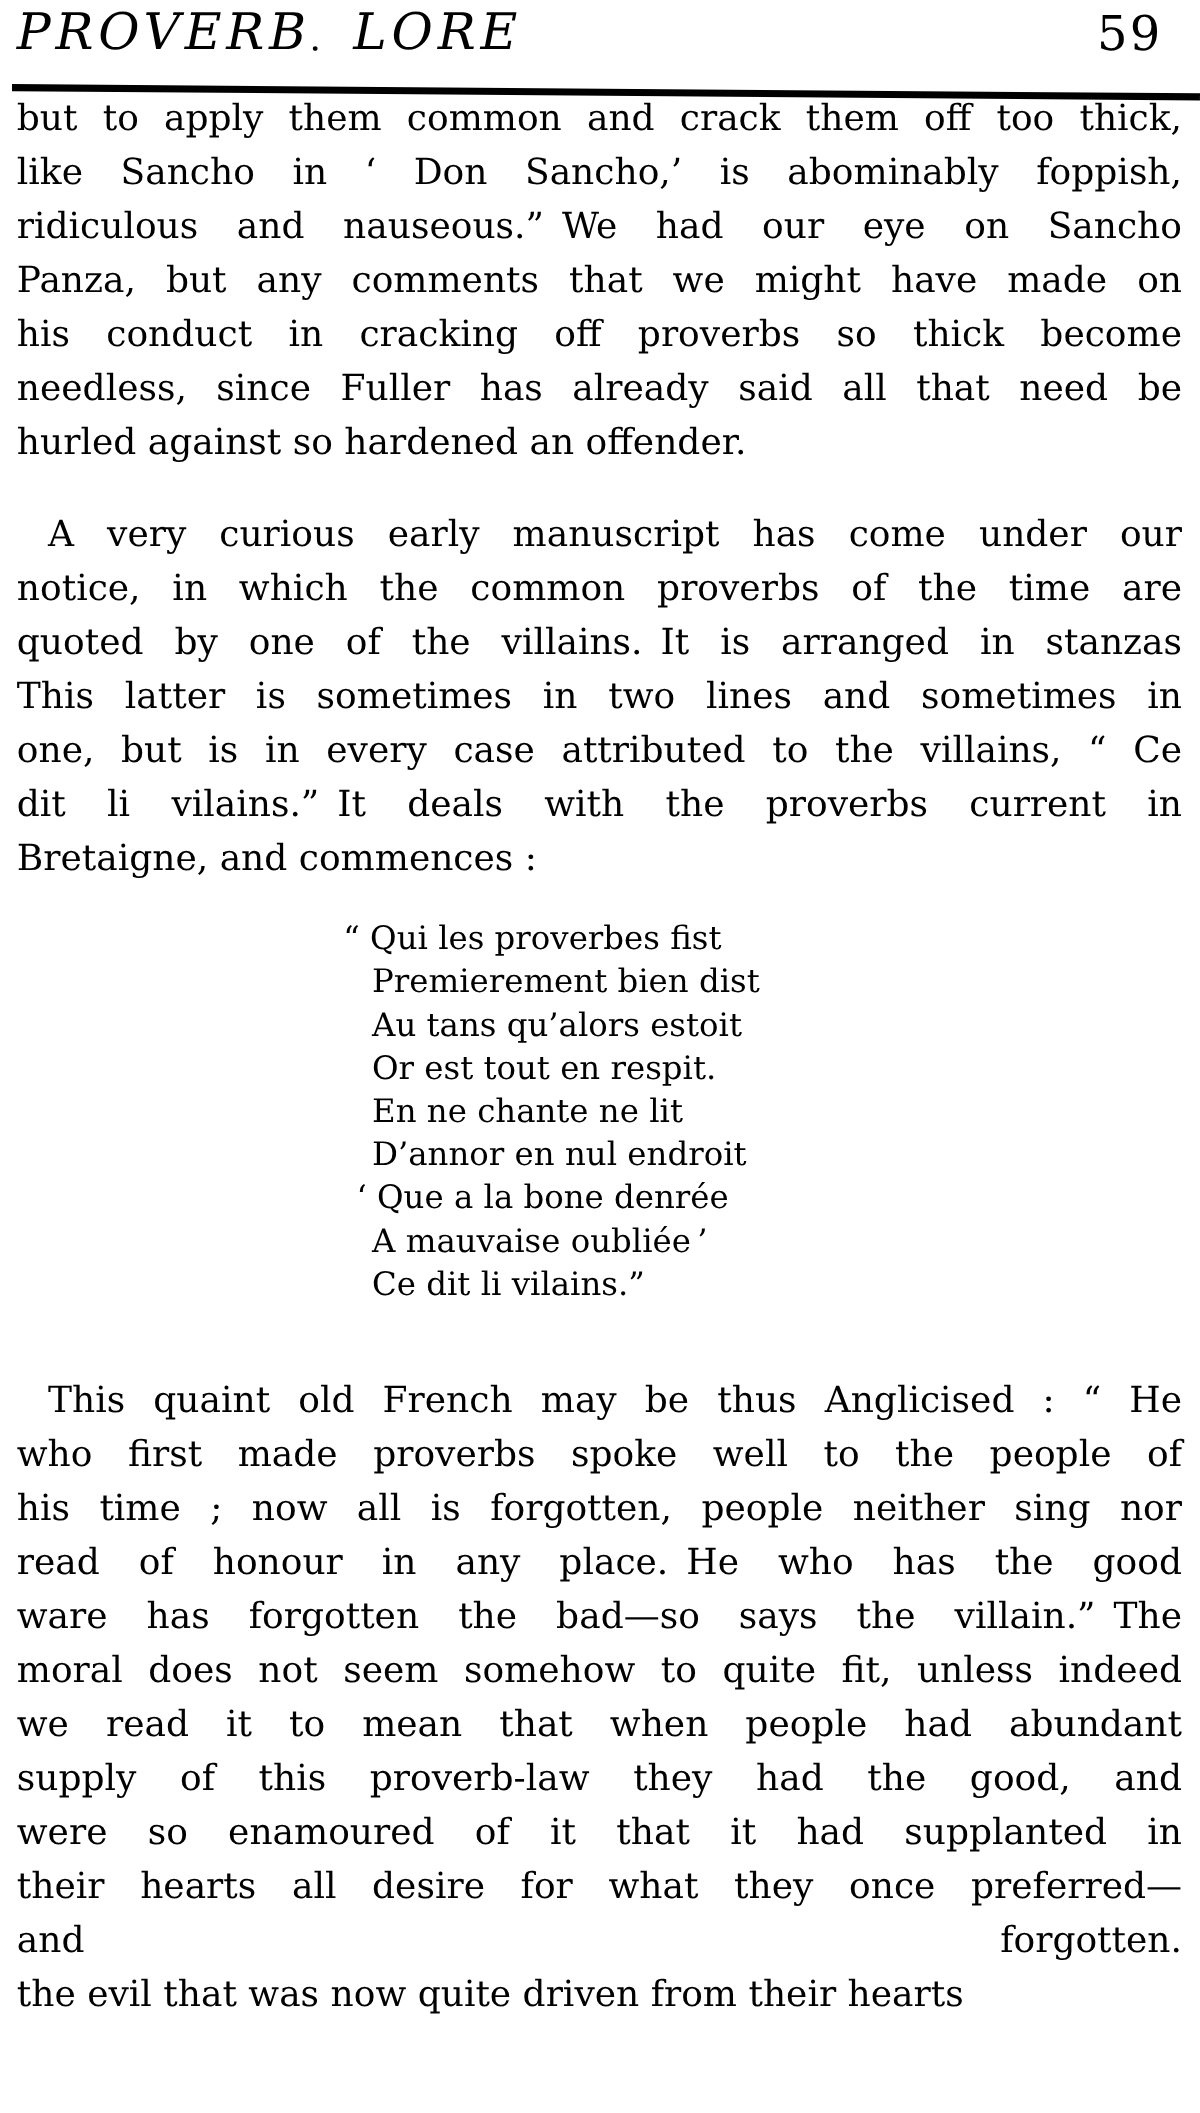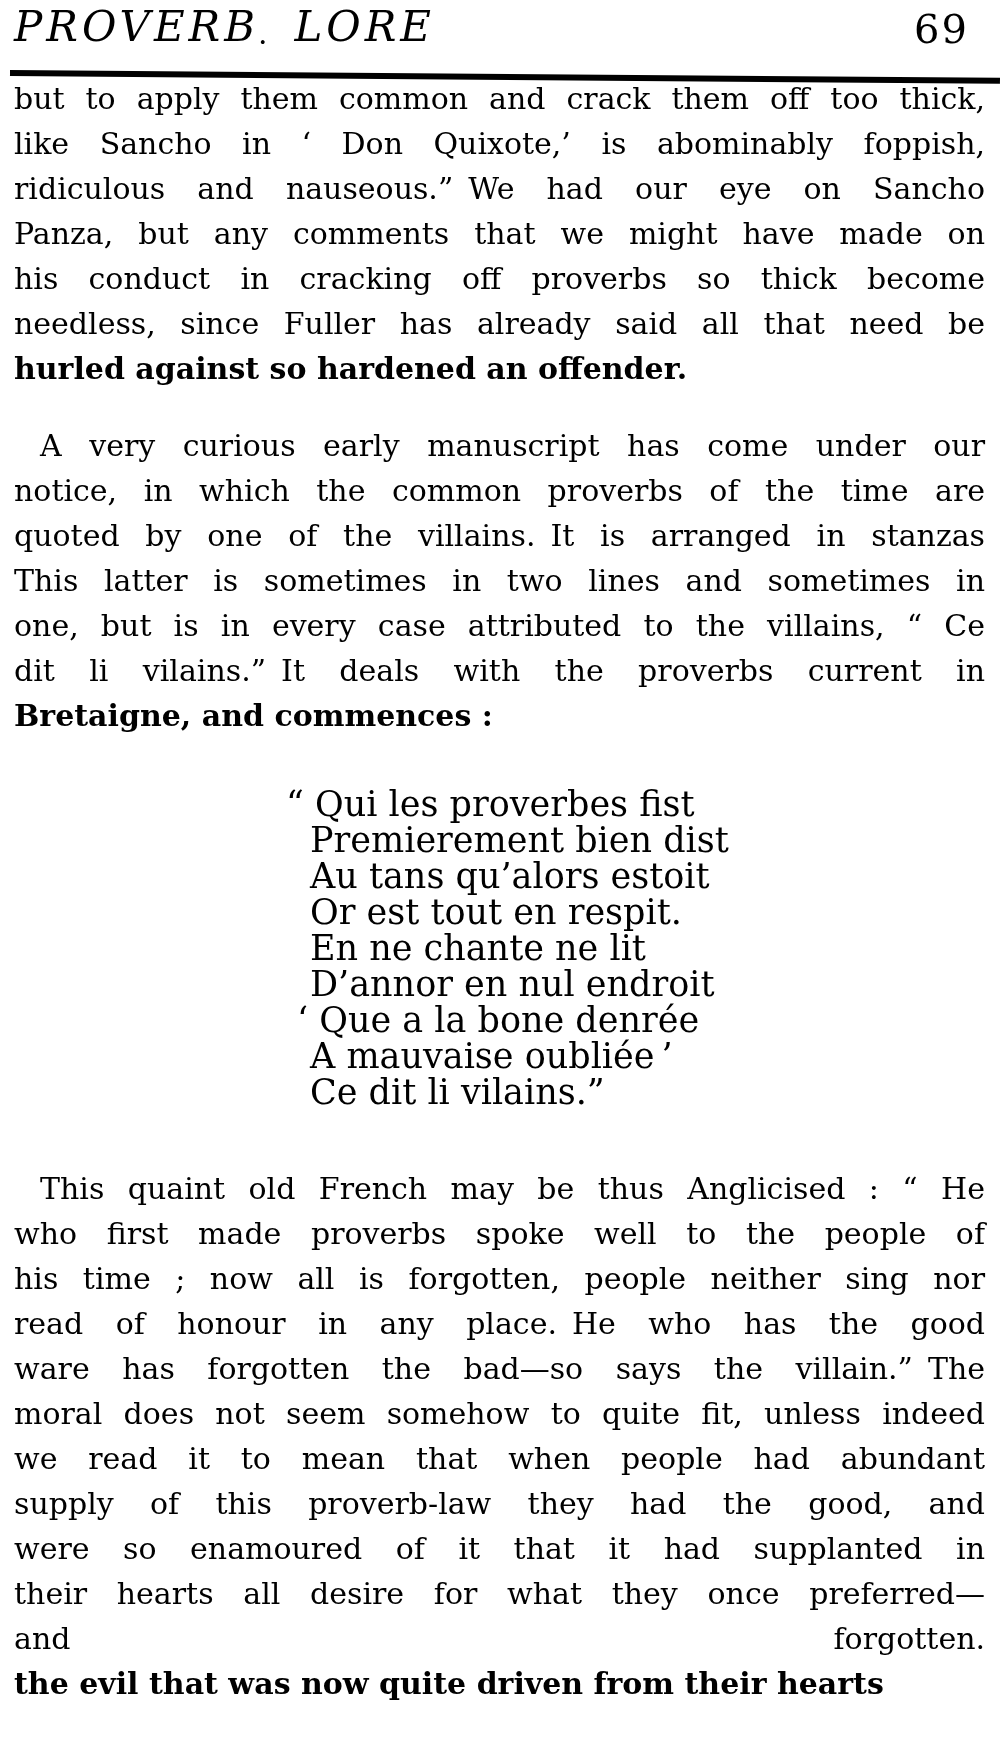--- a/index.html
+++ b/index.html
@@ -50,51 +50,51 @@
     transform-origin: left center;
   }
   
   .para {
     margin-top: 0;
     font-size: 30px;
     line-height: 45px;
   }
   .para:first-of-type { margin-top: 15px; }
   .para .line { text-align: justify; text-align-last: justify; white-space: nowrap; }
-  .para .line:last-child { text-align: left; text-align-last: left; font-weight: bold; }
+  .para .line:last-child { text-align: left; text-align-last: left; }
   .para.indent .line:first-child { text-indent: 26px; margin-top: 32px; }
   
   .verse {
-    margin-top: 48px;
+    margin-top: 27px;
     margin-left: 296px;
-    font-size: 35px;
+    font-size: 27px;
     line-height: 36px;
   }
   .verse .line { text-align: left; white-space: nowrap; }
   .verse .line:nth-child(1) { text-indent: -24px; }
   .verse .line:nth-child(7) { text-indent: -13px; }
   
   .para.closing { margin-top: 56px; }
 </style>
 </head>
 <body>
 
 <div class="page">
 
   <div class="header">
     <span class="title-mark">·</span>
     <h1 class="title">PROVERB LORE</h1>
-    <span class="pagenum">69</span>
+    <span class="pagenum">59</span>
   </div>
 
   <div class="rule"></div>
 
   <div class="para">
       <div class="line">but to apply them common and crack them off too thick,</div>
-      <div class="line">like Sancho in ‘ Don Quixote,’ is abominably foppish,</div>
+      <div class="line">like Sancho in ‘ Don Sancho,’ is abominably foppish,</div>
       <div class="line">ridiculous and nauseous.” We had our eye on Sancho</div>
       <div class="line">Panza, but any comments that we might have made on</div>
       <div class="line">his conduct in cracking off proverbs so thick become</div>
       <div class="line">needless, since Fuller has already said all that need be</div>
       <div class="line">hurled against so hardened an offender.</div>
     </div>
 
   <div class="para indent">
       <div class="line">A very curious early manuscript has come under our</div>
       <div class="line">notice, in which the common proverbs of the time are</div>

